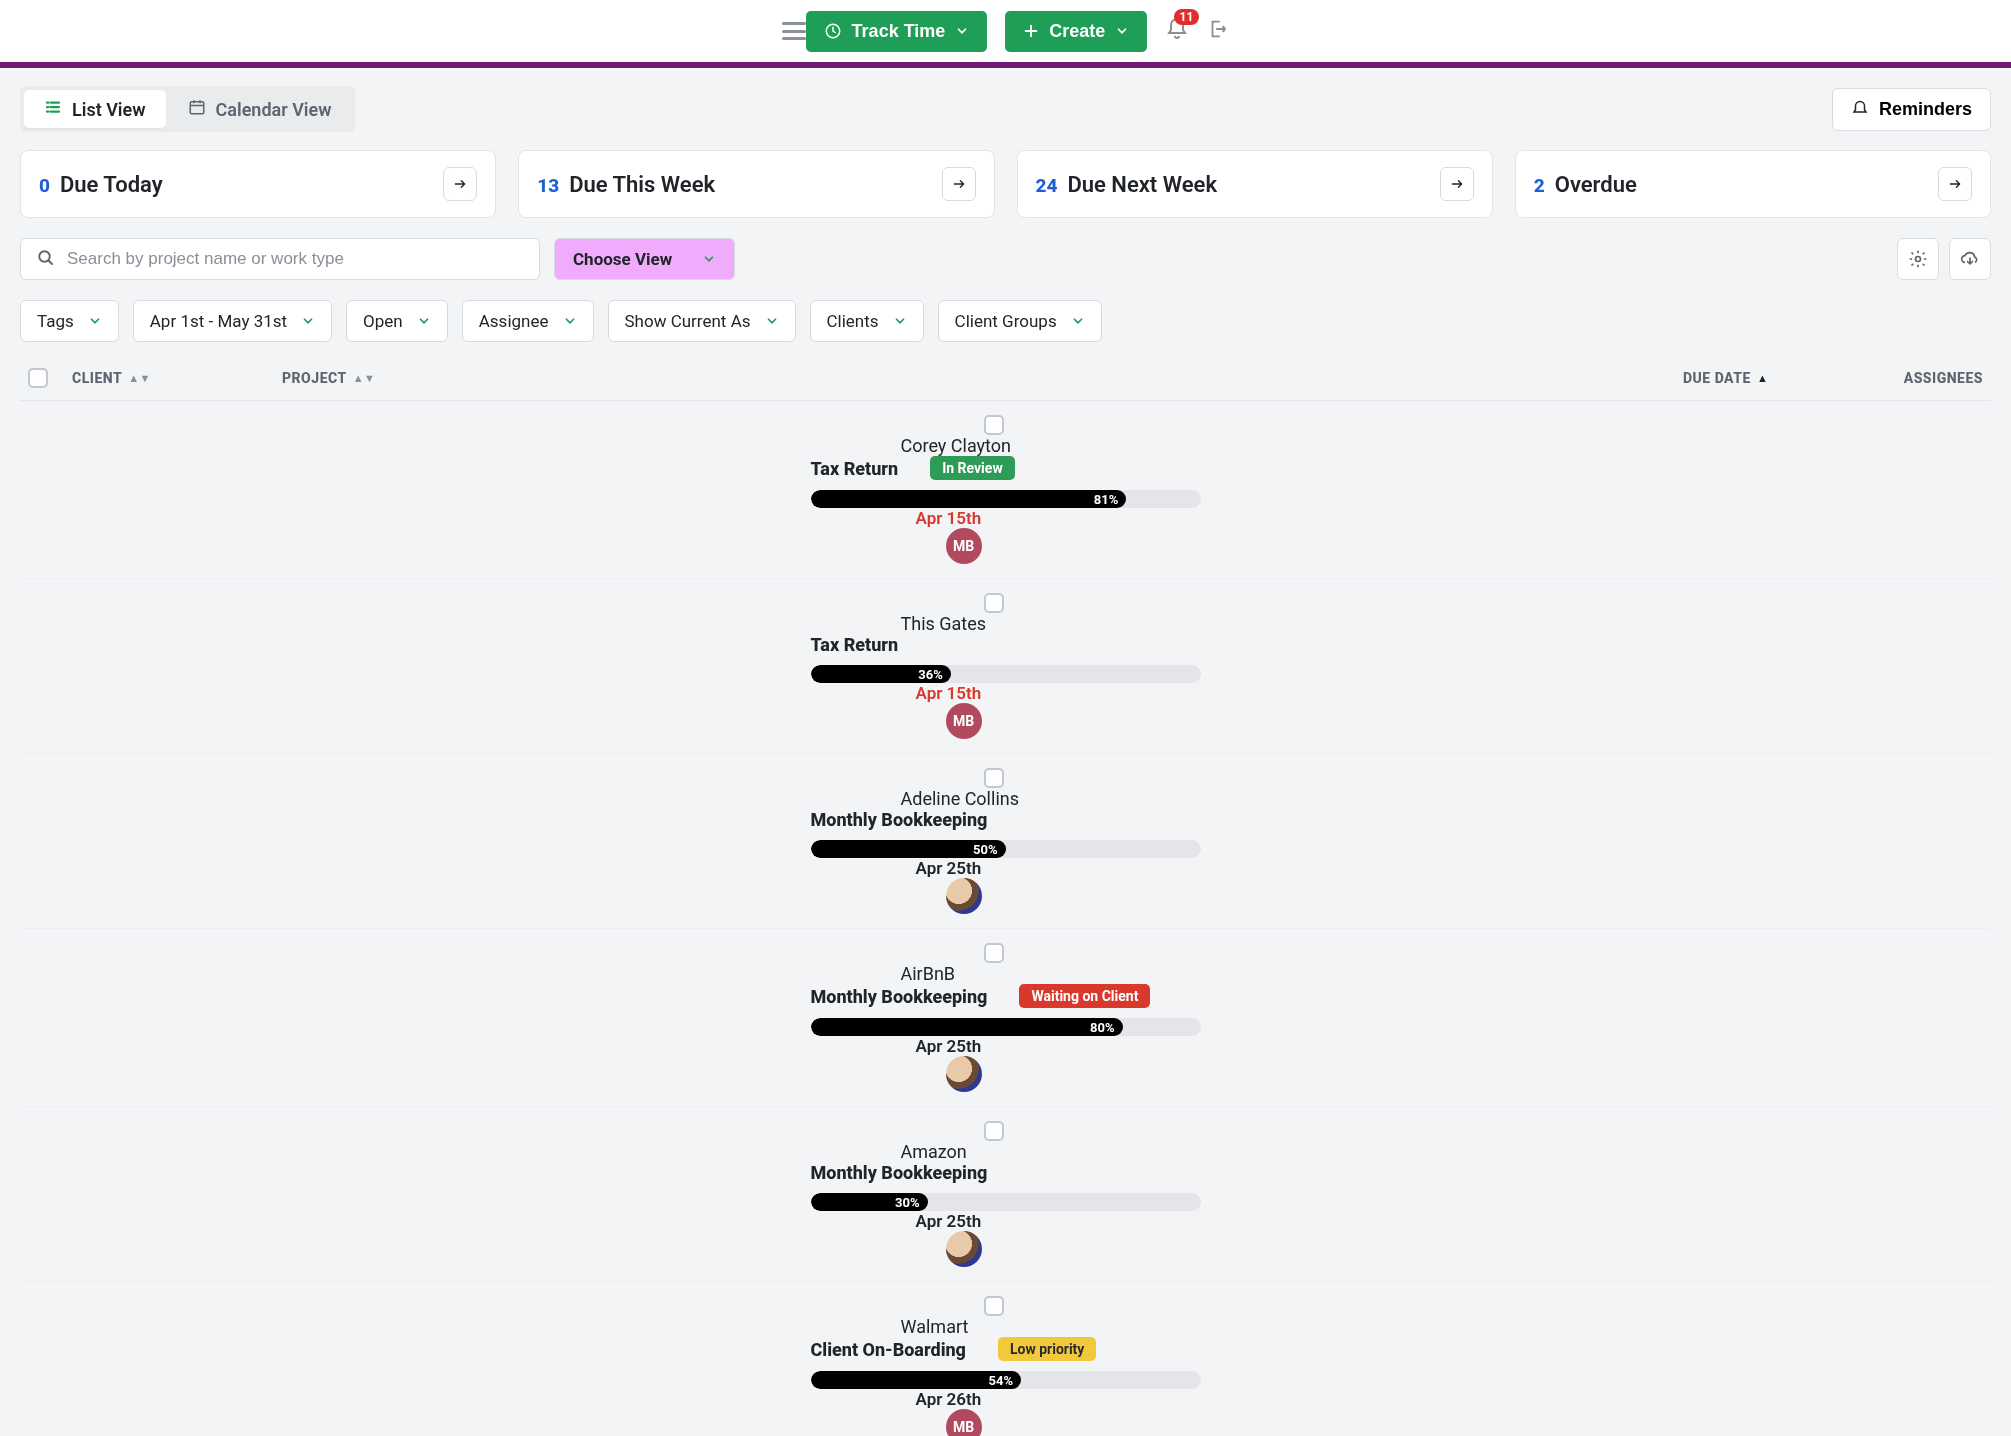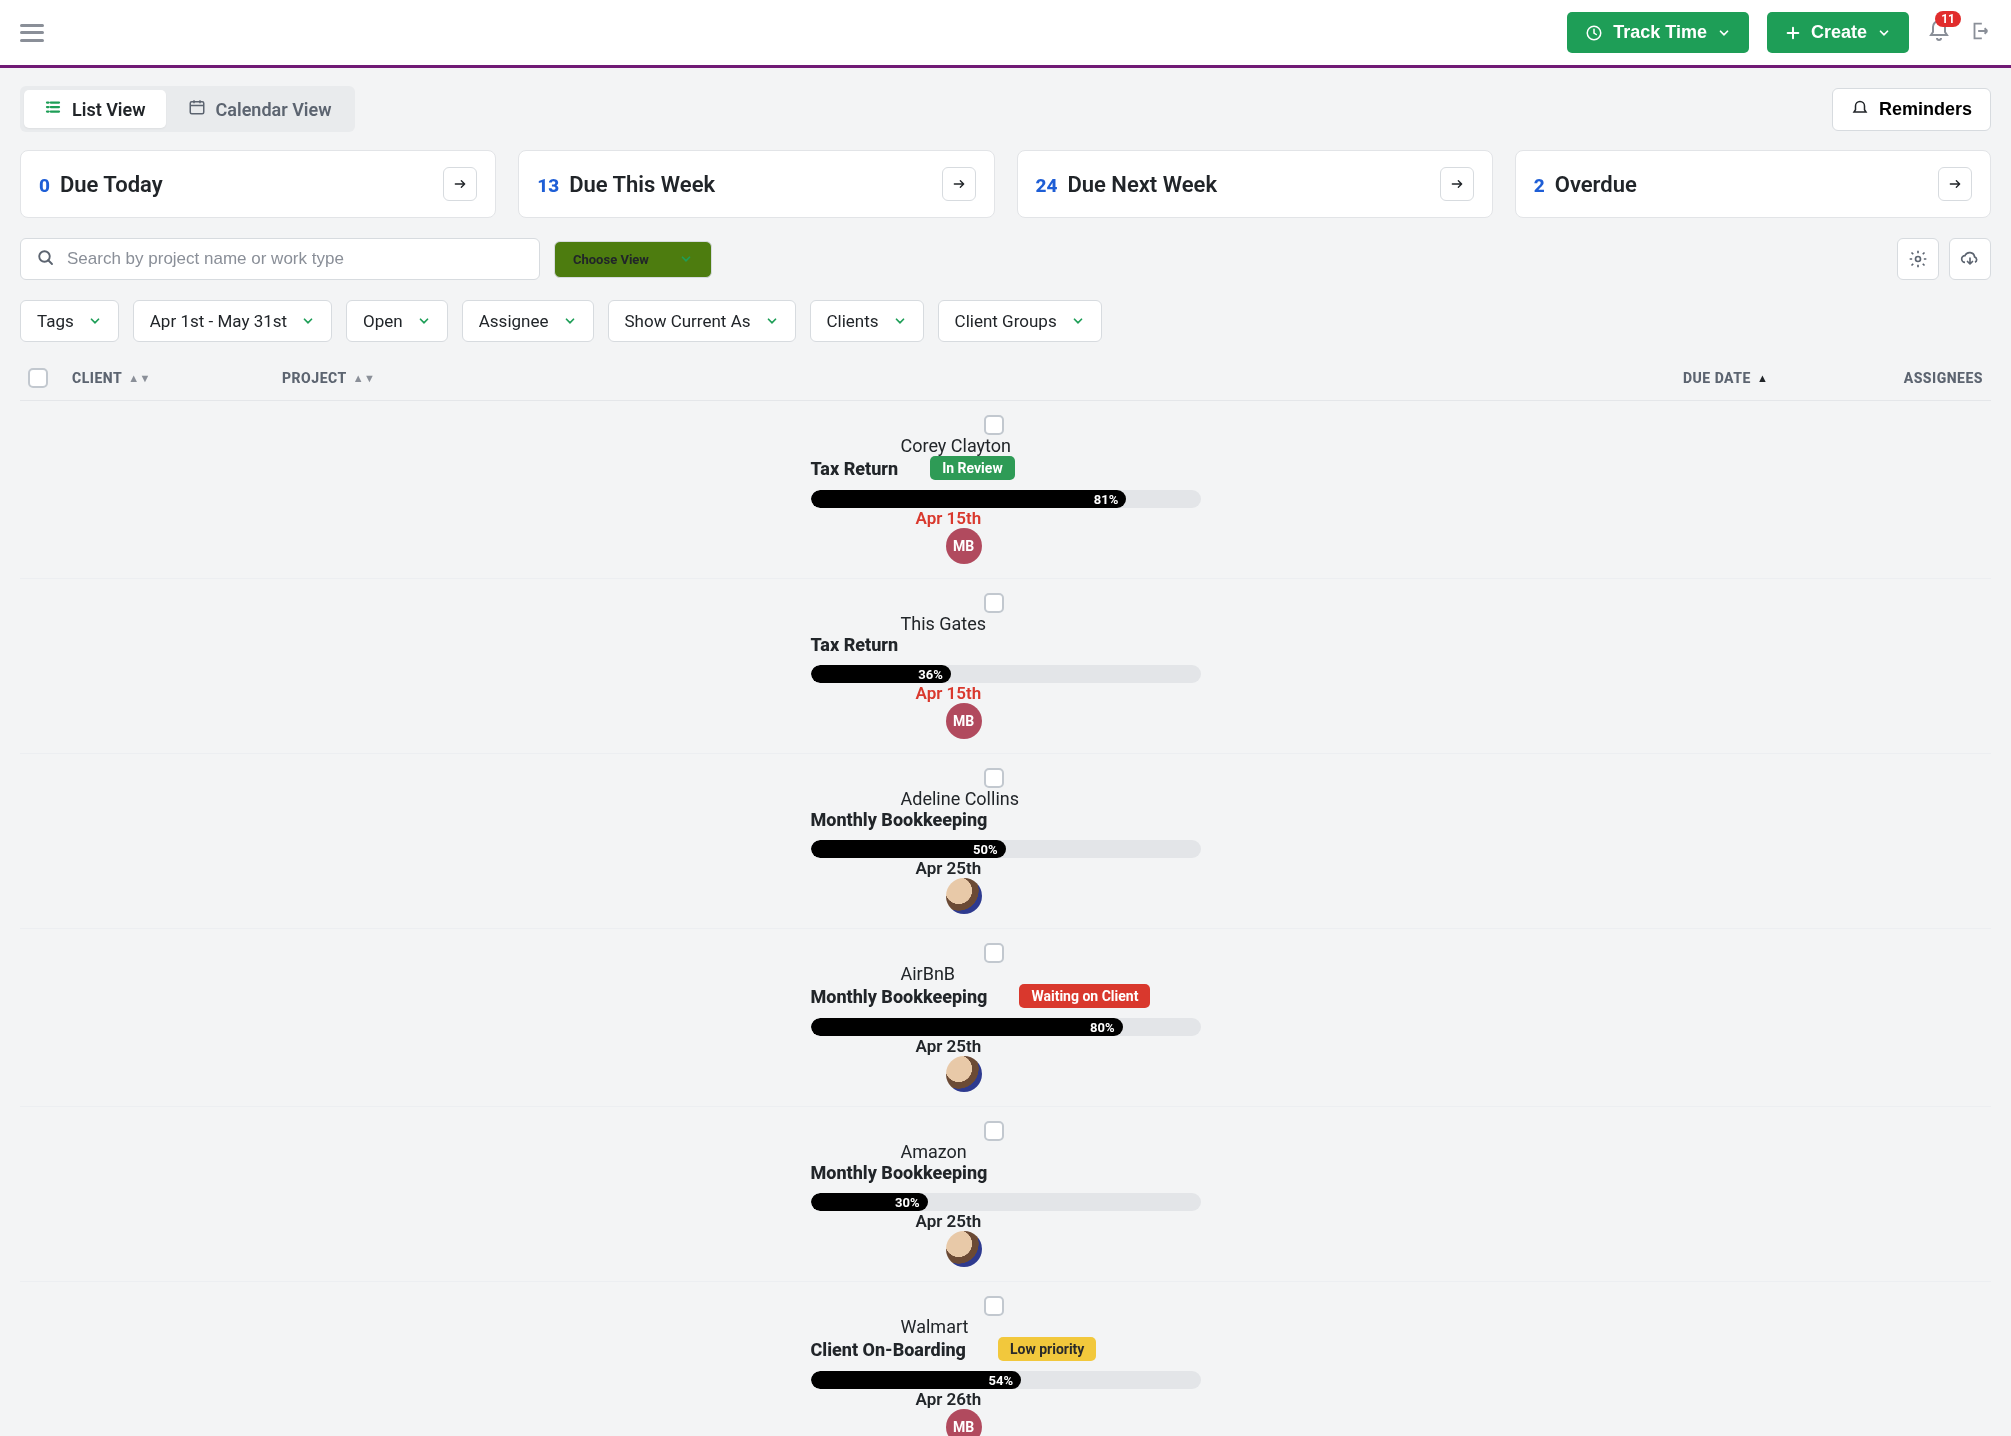--- a/index.html
+++ b/index.html
@@ -4,23 +4,23 @@
 <style>
   * { box-sizing: border-box; margin: 0; padding: 0; }
   body {
     font-family: -apple-system, BlinkMacSystemFont, "Segoe UI", Roboto, Helvetica, Arial, sans-serif;
     background: #f3f4f5;
     color: #212529;
   }
   .topbar {
     display: flex;
     align-items: center;
-    justify-content: space-between;
+    justify-content: center;
     background: #fff;
-    border-bottom: 3px solid #701a75;
+    border-bottom: 6px solid #701a75;
     padding: 10px 20px;
     height: 68px;
   }
   .hamburger { width: 24px; height: 18px; display:flex; flex-direction:column; justify-content:space-between; cursor:pointer;}
   .hamburger span { display:block; height:3px; background:#8a8f98; border-radius:2px;}
   .topbar-right { display:flex; align-items:center; gap:18px; }
   .btn-green {
     background:#1e9e57; color:#fff; border:none; border-radius:5px;
     padding:10px 18px; font-size:18px; font-weight:700; display:flex; align-items:center; gap:10px; cursor:pointer;
   }
@@ -64,22 +64,22 @@
   .tools-row { display:flex; align-items:center; gap:14px; margin-bottom:20px;}
   .search-wrap {
     display:flex; align-items:flex-start; gap:12px; background:#fff; border:1px solid #d7dbdf;
     border-radius:6px; padding:10px 16px; flex: 0 0 520px;
   }
   .search-wrap input {
     border:none; outline:none; font-size:17px; flex:1; color:#212529;
   }
   .search-wrap input::placeholder { color:#8a8f98; }
   .choose-view {
-    background:#4d7c0f; border:1px solid #d7dbdf; border-radius:6px; padding:10px 18px;
-    display:flex; align-items:center; gap:30px; font-size:13px; font-weight:700; cursor:pointer;
+    background:#f0abfc; border:1px solid #d7dbdf; border-radius:6px; padding:10px 18px;
+    display:flex; align-items:center; gap:30px; font-size:17px; font-weight:700; cursor:pointer;
   }
   .tools-right { margin-left:auto; display:flex; gap:10px;}
   .icon-btn {
     width:42px; height:42px; background:#fff; border:1px solid #d7dbdf; border-radius:6px;
     display:flex; align-items:center; justify-content:center; cursor:pointer;
   }
 
   .filters-row { display:flex; gap:14px; margin-bottom:14px; flex-wrap:wrap;}
   .filter-chip {
     background:#fff; border:1px solid #d7dbdf; border-radius:6px; padding:10px 16px;

